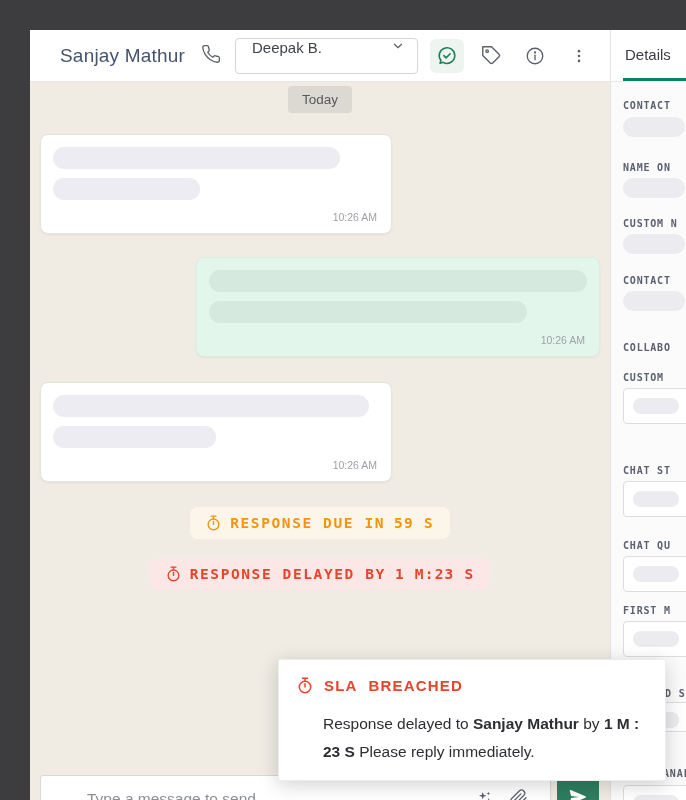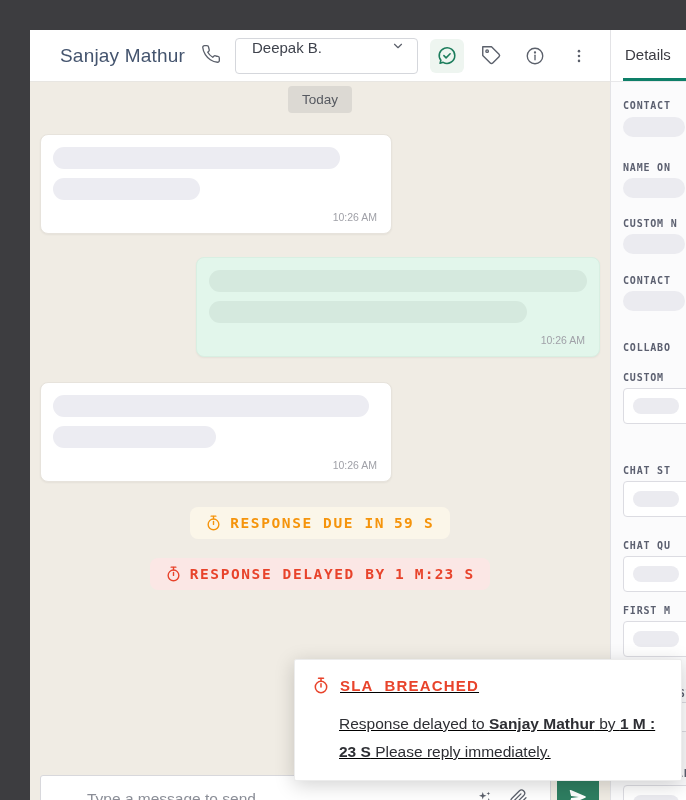--- a/index.html
+++ b/index.html
@@ -68,22 +68,22 @@
                   border-bottom:1px solid #E8E8EA; }
   .panel-tab { position:absolute; left:14px; top:16px; font-size:15px; color:#3C3C43; white-space:nowrap; cursor:pointer; }
   .tab-underline { position:absolute; left:12px; bottom:0; width:70px; height:3px; background:#0E7F68; }
   .p-label { position:absolute; left:12px; font-family:"DejaVu Sans Mono", monospace; font-size:10px; font-weight:700;
              color:#5C6070; letter-spacing:.8px; white-space:nowrap; }
   .p-pill { position:absolute; left:12px; width:62px; height:20px; background:#EBEBF0; border-radius:10px; }
   .p-box { position:absolute; left:12px; width:90px; height:36px; background:#fff; border:1px solid #DCDCE2; border-radius:4px; }
   .p-box .inner { position:absolute; left:9px; top:9px; width:46px; height:16px; background:#EBEBF0; border-radius:8px; }
 
   
-  .toast { position:absolute; left:294px; top:659px; width:388px; min-height:114px; background:#fff; z-index:60;
-           box-shadow:0 4px 20px rgba(0,0,0,.18); border:1px solid #ECECEC; border-radius:2px; padding:17px 18px 14px 18px;text-decoration:underline; }
+  .toast { position:absolute; left:278px; top:659px; width:388px; min-height:114px; background:#fff; z-index:60;
+           box-shadow:0 4px 20px rgba(0,0,0,.18); border:1px solid #ECECEC; border-radius:2px; padding:17px 18px 14px 18px; }
   .toast-title-row { display:flex; align-items:center; gap:11px; color:#E8432B; }
   .toast-title { font-size:15px; font-weight:700; letter-spacing:1.2px; word-spacing:6px; color:#E8432B; }
   .toast-body { margin:16px 0 0 26px; width:332px; font-size:15.5px; color:#2E2F34; line-height:28px; }
 </style>
 </head>
 <body>
 
 <div class="screen">
 
   <div class="chat-column">

